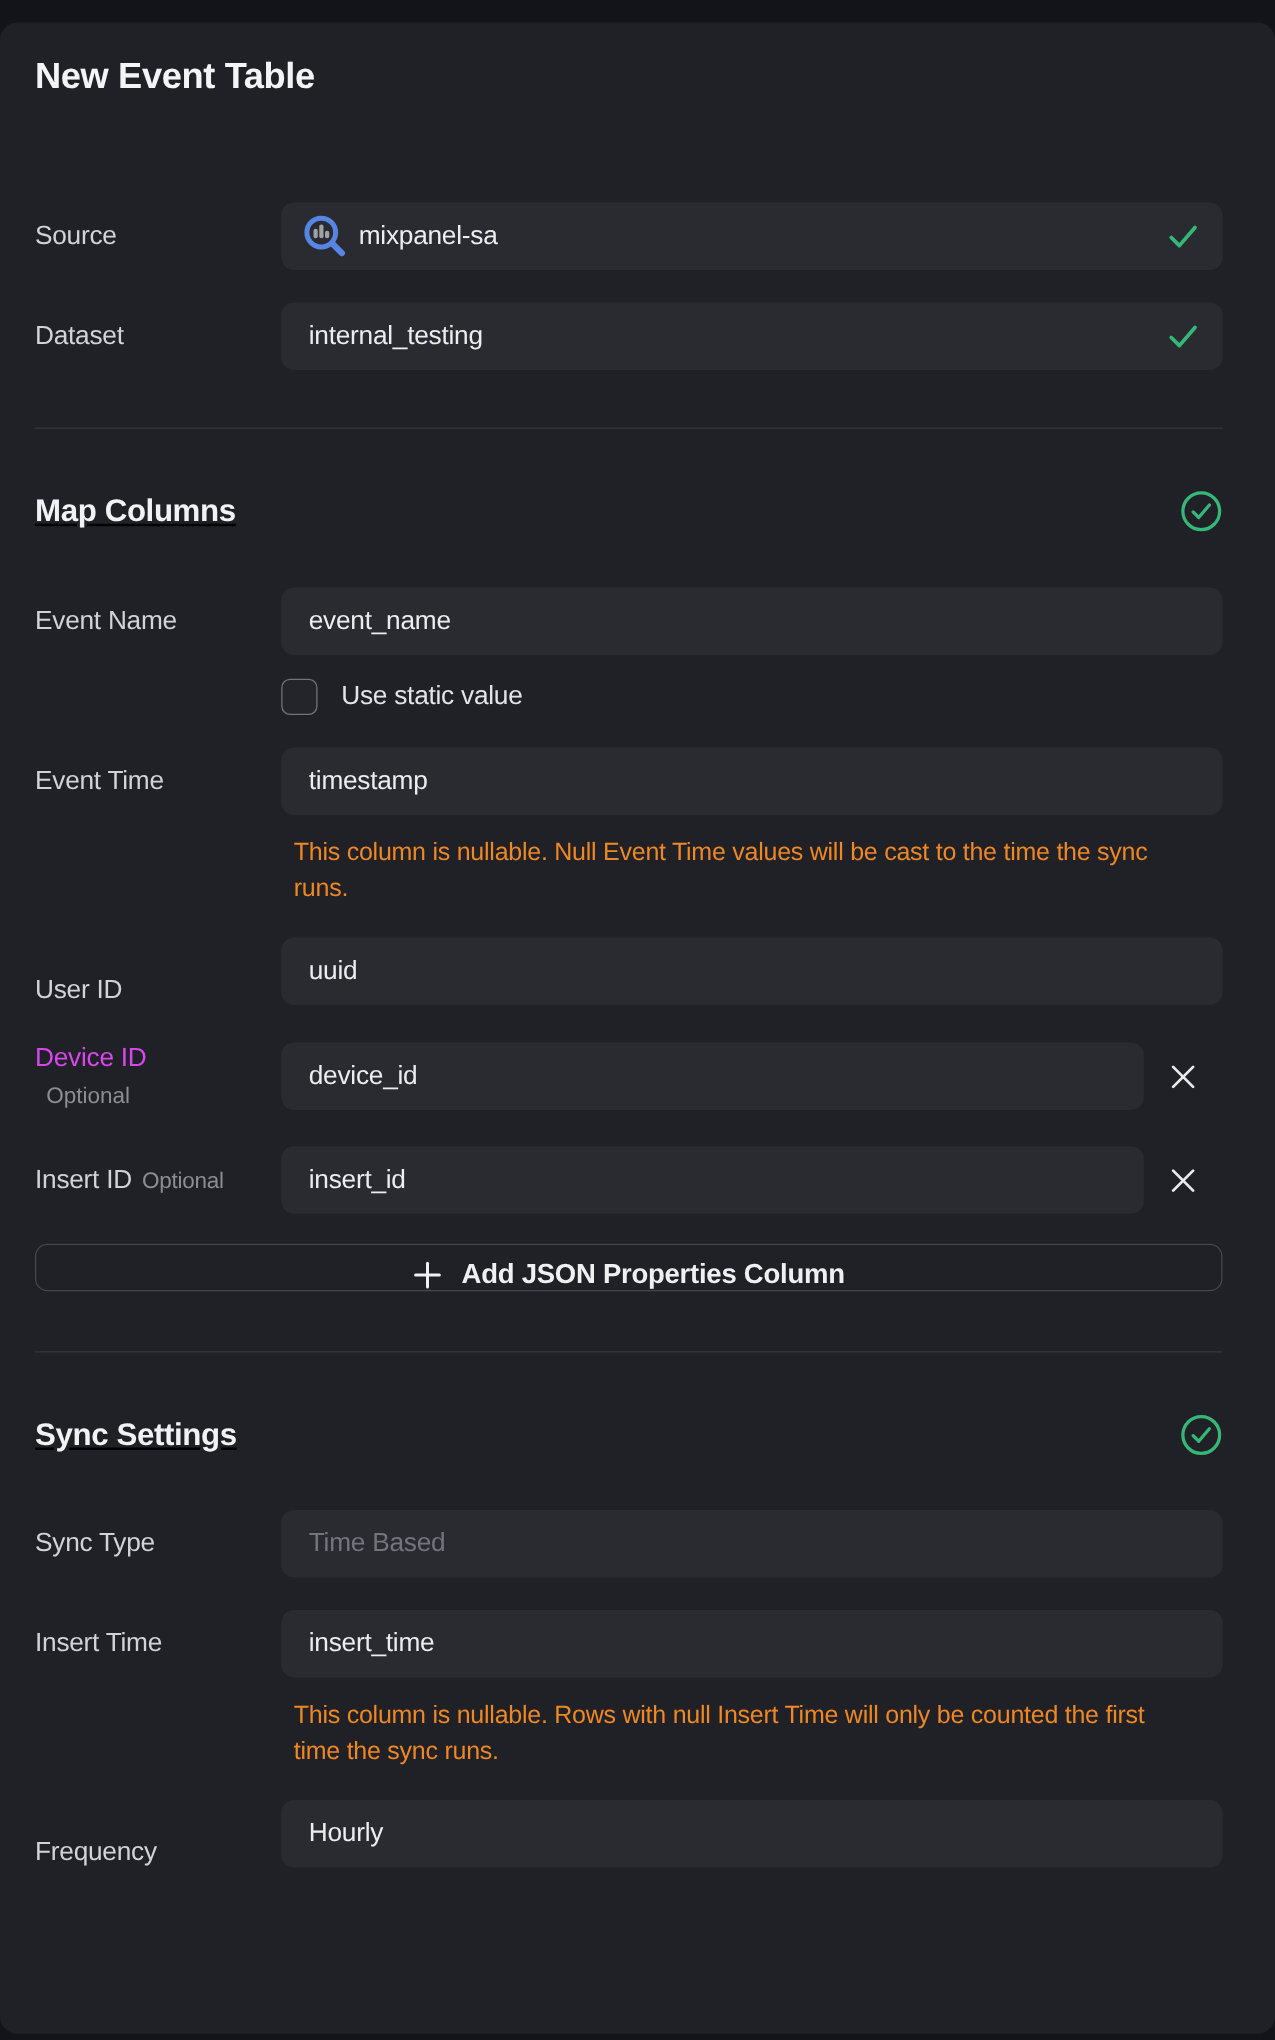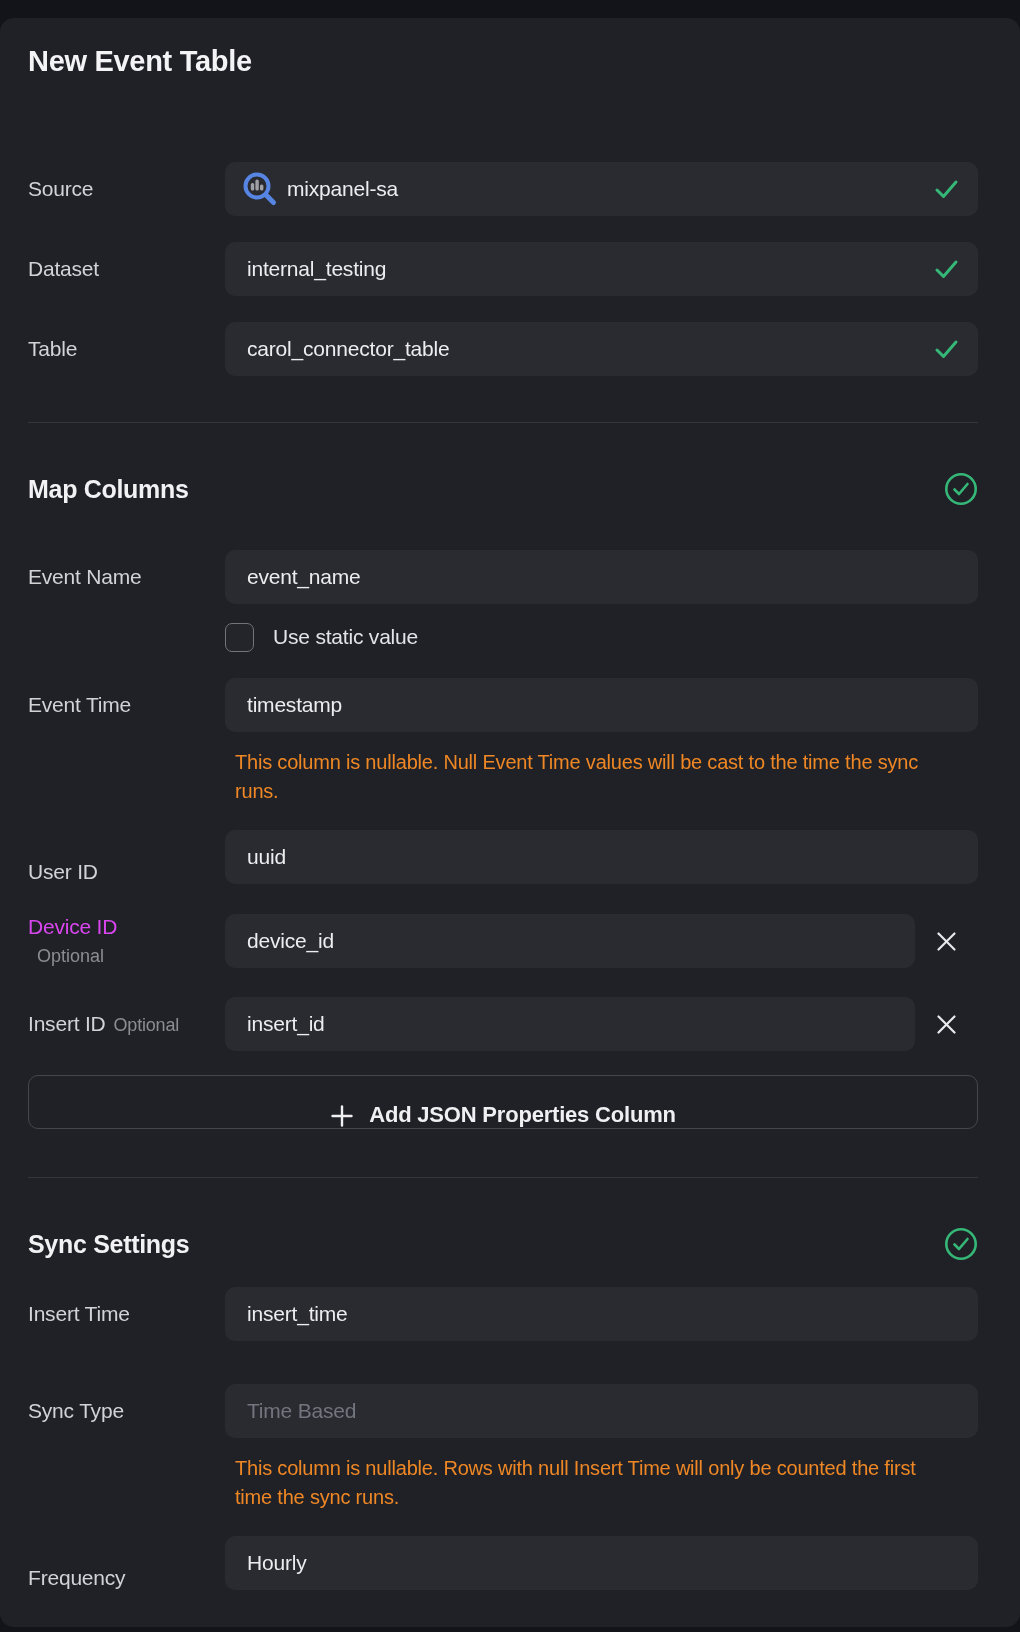--- a/index.html
+++ b/index.html
@@ -100,38 +100,38 @@
   .warning {
     margin-left: 207px;
     width: 712px;
     color: #ee8724;
     font-size: 20px;
     line-height: 29px;
     letter-spacing: -0.2px;
   }
   .add-btn {
     width: 100%;
-    height: 54px;
+    height: 38px;
     background: transparent;
     border: 1px solid #46474e;
     border-radius: 10px;
     display: flex; align-items: center; justify-content: center;
     gap: 15px;
     color: #f0f0f2;
     font-size: 22px;
     font-weight: 600;
     letter-spacing: -0.2px;
     font-family: "Liberation Sans", "DejaVu Sans", sans-serif;
     cursor: pointer;
   }
   
   .mt-source { margin-top: 85px; }
   .mt-26 { margin-top: 26px; }
   .mt-div1 { margin-top: 46px; }
-  .mt-head { margin-top: 49px; }
+  .mt-head { margin-top: 49px; text-decoration: underline; }
   .mt-eventname { margin-top: 44px; }
   .mt-checkbox { margin-top: 18px; }
   .mt-warn { margin-top: 16px; }
   .mt-24 { margin-top: 24px; align-items: flex-end; }
   .mt-29 { margin-top: 29px; }
   .mt-30 { margin-top: 30px; }
   .mt-div2 { margin-top: 48px; }
   .mt-synctype { margin-top: 43px; }
   svg { display: block; }
 </style>
@@ -168,31 +168,20 @@
     <div class="field">
       <span class="value grow">internal_testing</span>
       <span>
         <svg width="27" height="22" viewBox="0 0 27 22">
           <polyline points="4,12 10.5,18.5 23,4" fill="none" stroke="#35b877" stroke-width="3" stroke-linecap="round" stroke-linejoin="round"></polyline>
         </svg>
       </span>
     </div>
   </div>
 
-  <div class="form-row mt-26">
-    <div class="row-label">Table</div>
-    <div class="field">
-      <span class="value grow">carol_connector_table</span>
-      <span>
-        <svg width="27" height="22" viewBox="0 0 27 22">
-          <polyline points="4,12 10.5,18.5 23,4" fill="none" stroke="#35b877" stroke-width="3" stroke-linecap="round" stroke-linejoin="round"></polyline>
-        </svg>
-      </span>
-    </div>
-  </div>
 
   <div class="divider mt-div1"></div>
 
   <div class="section-head mt-head">
     <h2>Map Columns</h2>
     <span>
       <svg width="34" height="34" viewBox="0 0 34 34">
         <circle cx="17" cy="17" r="14.7" fill="none" stroke="#35b877" stroke-width="2.6"></circle>
         <polyline points="10.5,17.5 15,22 23.5,12" fill="none" stroke="#35b877" stroke-width="2.6" stroke-linecap="round" stroke-linejoin="round"></polyline>
       </svg>
@@ -276,33 +265,33 @@
   <div class="section-head mt-head">
     <h2>Sync Settings</h2>
     <span>
       <svg width="34" height="34" viewBox="0 0 34 34">
         <circle cx="17" cy="17" r="14.7" fill="none" stroke="#35b877" stroke-width="2.6"></circle>
         <polyline points="10.5,17.5 15,22 23.5,12" fill="none" stroke="#35b877" stroke-width="2.6" stroke-linecap="round" stroke-linejoin="round"></polyline>
       </svg>
     </span>
   </div>
 
+  <div class="form-row mt-synctype">
+    <div class="row-label">Sync Type</div>
+    <div class="field">
+      <span class="placeholder grow">Time Based</span>
+    </div>
+  </div>
+
   <div class="form-row mt-26">
     <div class="row-label">Insert Time</div>
     <div class="field">
       <span class="value grow">insert_time</span>
     </div>
   </div>
-
-  <div class="form-row mt-synctype">
-    <div class="row-label">Sync Type</div>
-    <div class="field">
-      <span class="placeholder grow">Time Based</span>
-    </div>
-  </div>
   <div class="warning mt-warn">This column is nullable. Rows with null Insert Time will only be counted the first time the sync runs.</div>
 
   <div class="form-row mt-24">
     <div class="row-label">Frequency</div>
     <div class="field">
       <span class="value grow">Hourly</span>
     </div>
   </div>
 
 </div>

